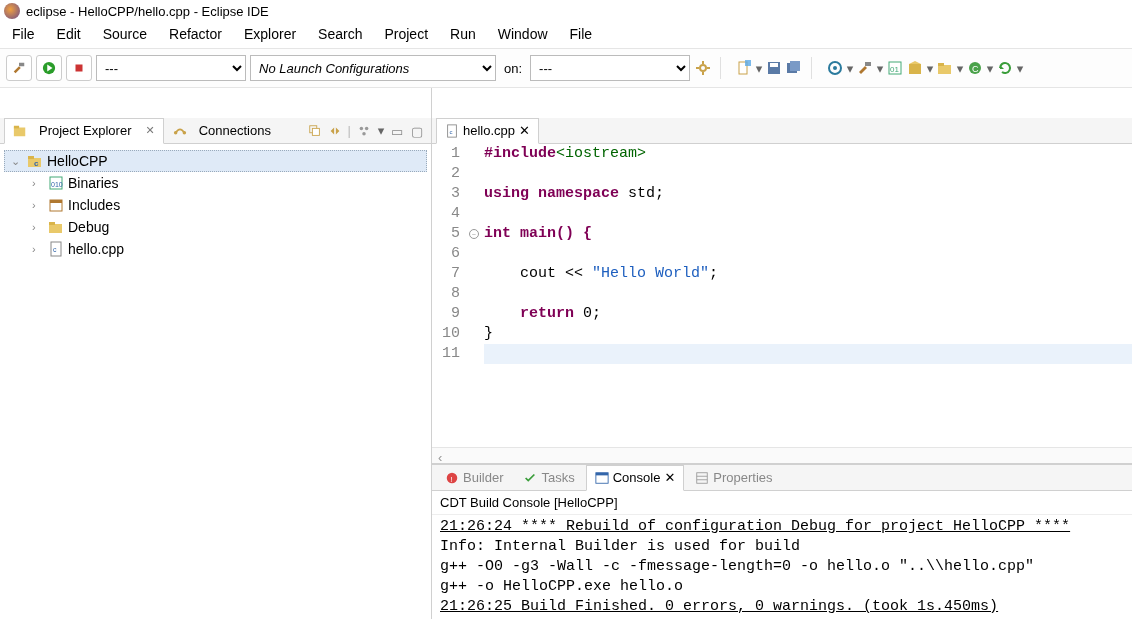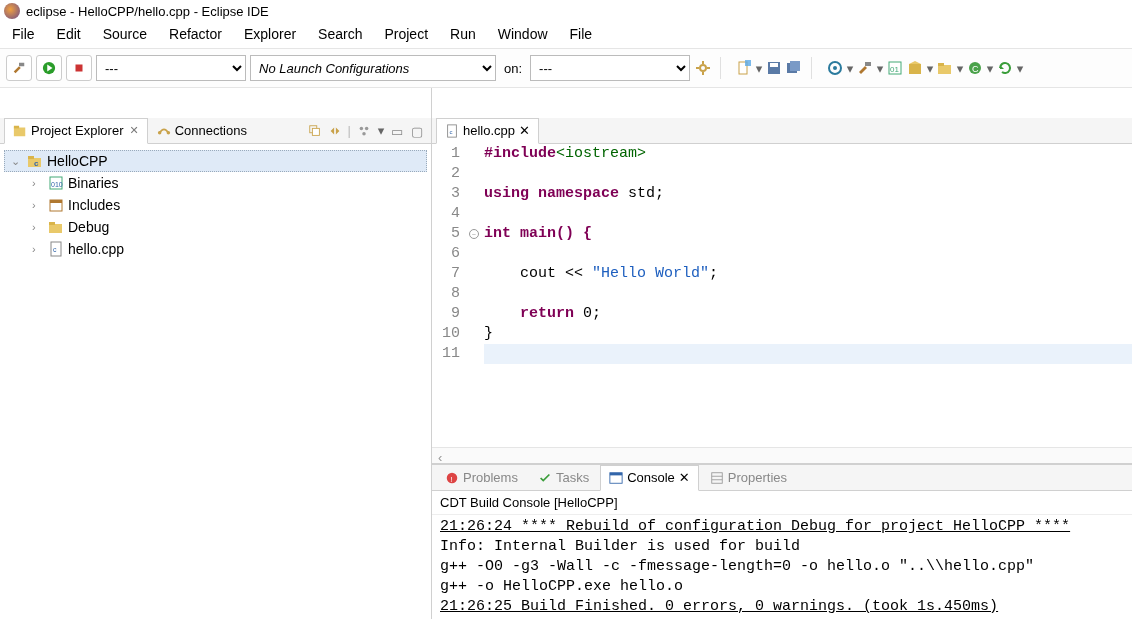--- a/index.html
+++ b/index.html
@@ -90,21 +90,21 @@
   }
   .pane-tabs {
     display: flex;
     align-items: center;
     height: 26px;
     background: #f5f5f5;
     border-bottom: 1px solid #d0d0d0;
     padding-left: 4px;
   }
   .pane-tab {
-    display: flex; align-items: center; gap: 4px;
+    display: flex; align-items: center; gap: 12px;
     padding: 3px 8px;
     font-size: 13px;
     border: 1px solid transparent;
     height: 26px;
     position: relative;
   }
   .pane-tab.active {
     background: #fff;
     border: 1px solid #d0d0d0;
     border-bottom: 1px solid #fff;
@@ -474,21 +474,21 @@
       <span class="thumb">‹</span>
     </div>
 
     <div class="bottom-pane">
       <div class="bottom-tabs">
         <div class="bottom-tab">
           <span class="mini-icon"><svg width="14" height="14" viewBox="0 0 16 16">
                 <circle cx="8" cy="8" r="6" fill="#d44"></circle>
                 <text x="6" y="12" font-size="9" fill="#fff">!</text>
               </svg></span>
-          <span>Problems</span>
+          <span>Builder</span>
         </div>
         <div class="bottom-tab">
           <span class="mini-icon"><svg width="14" height="14" viewBox="0 0 16 16">
                 <path d="M3 8 L6 11 L13 4" fill="none" stroke="#3a9d3a" stroke-width="2"></path>
               </svg></span>
           <span>Tasks</span>
         </div>
         <div class="bottom-tab active">
           <span class="mini-icon"><svg width="14" height="14" viewBox="0 0 16 16">
                 <rect x="1" y="2" width="14" height="12" fill="#fff" stroke="#36a"></rect>

